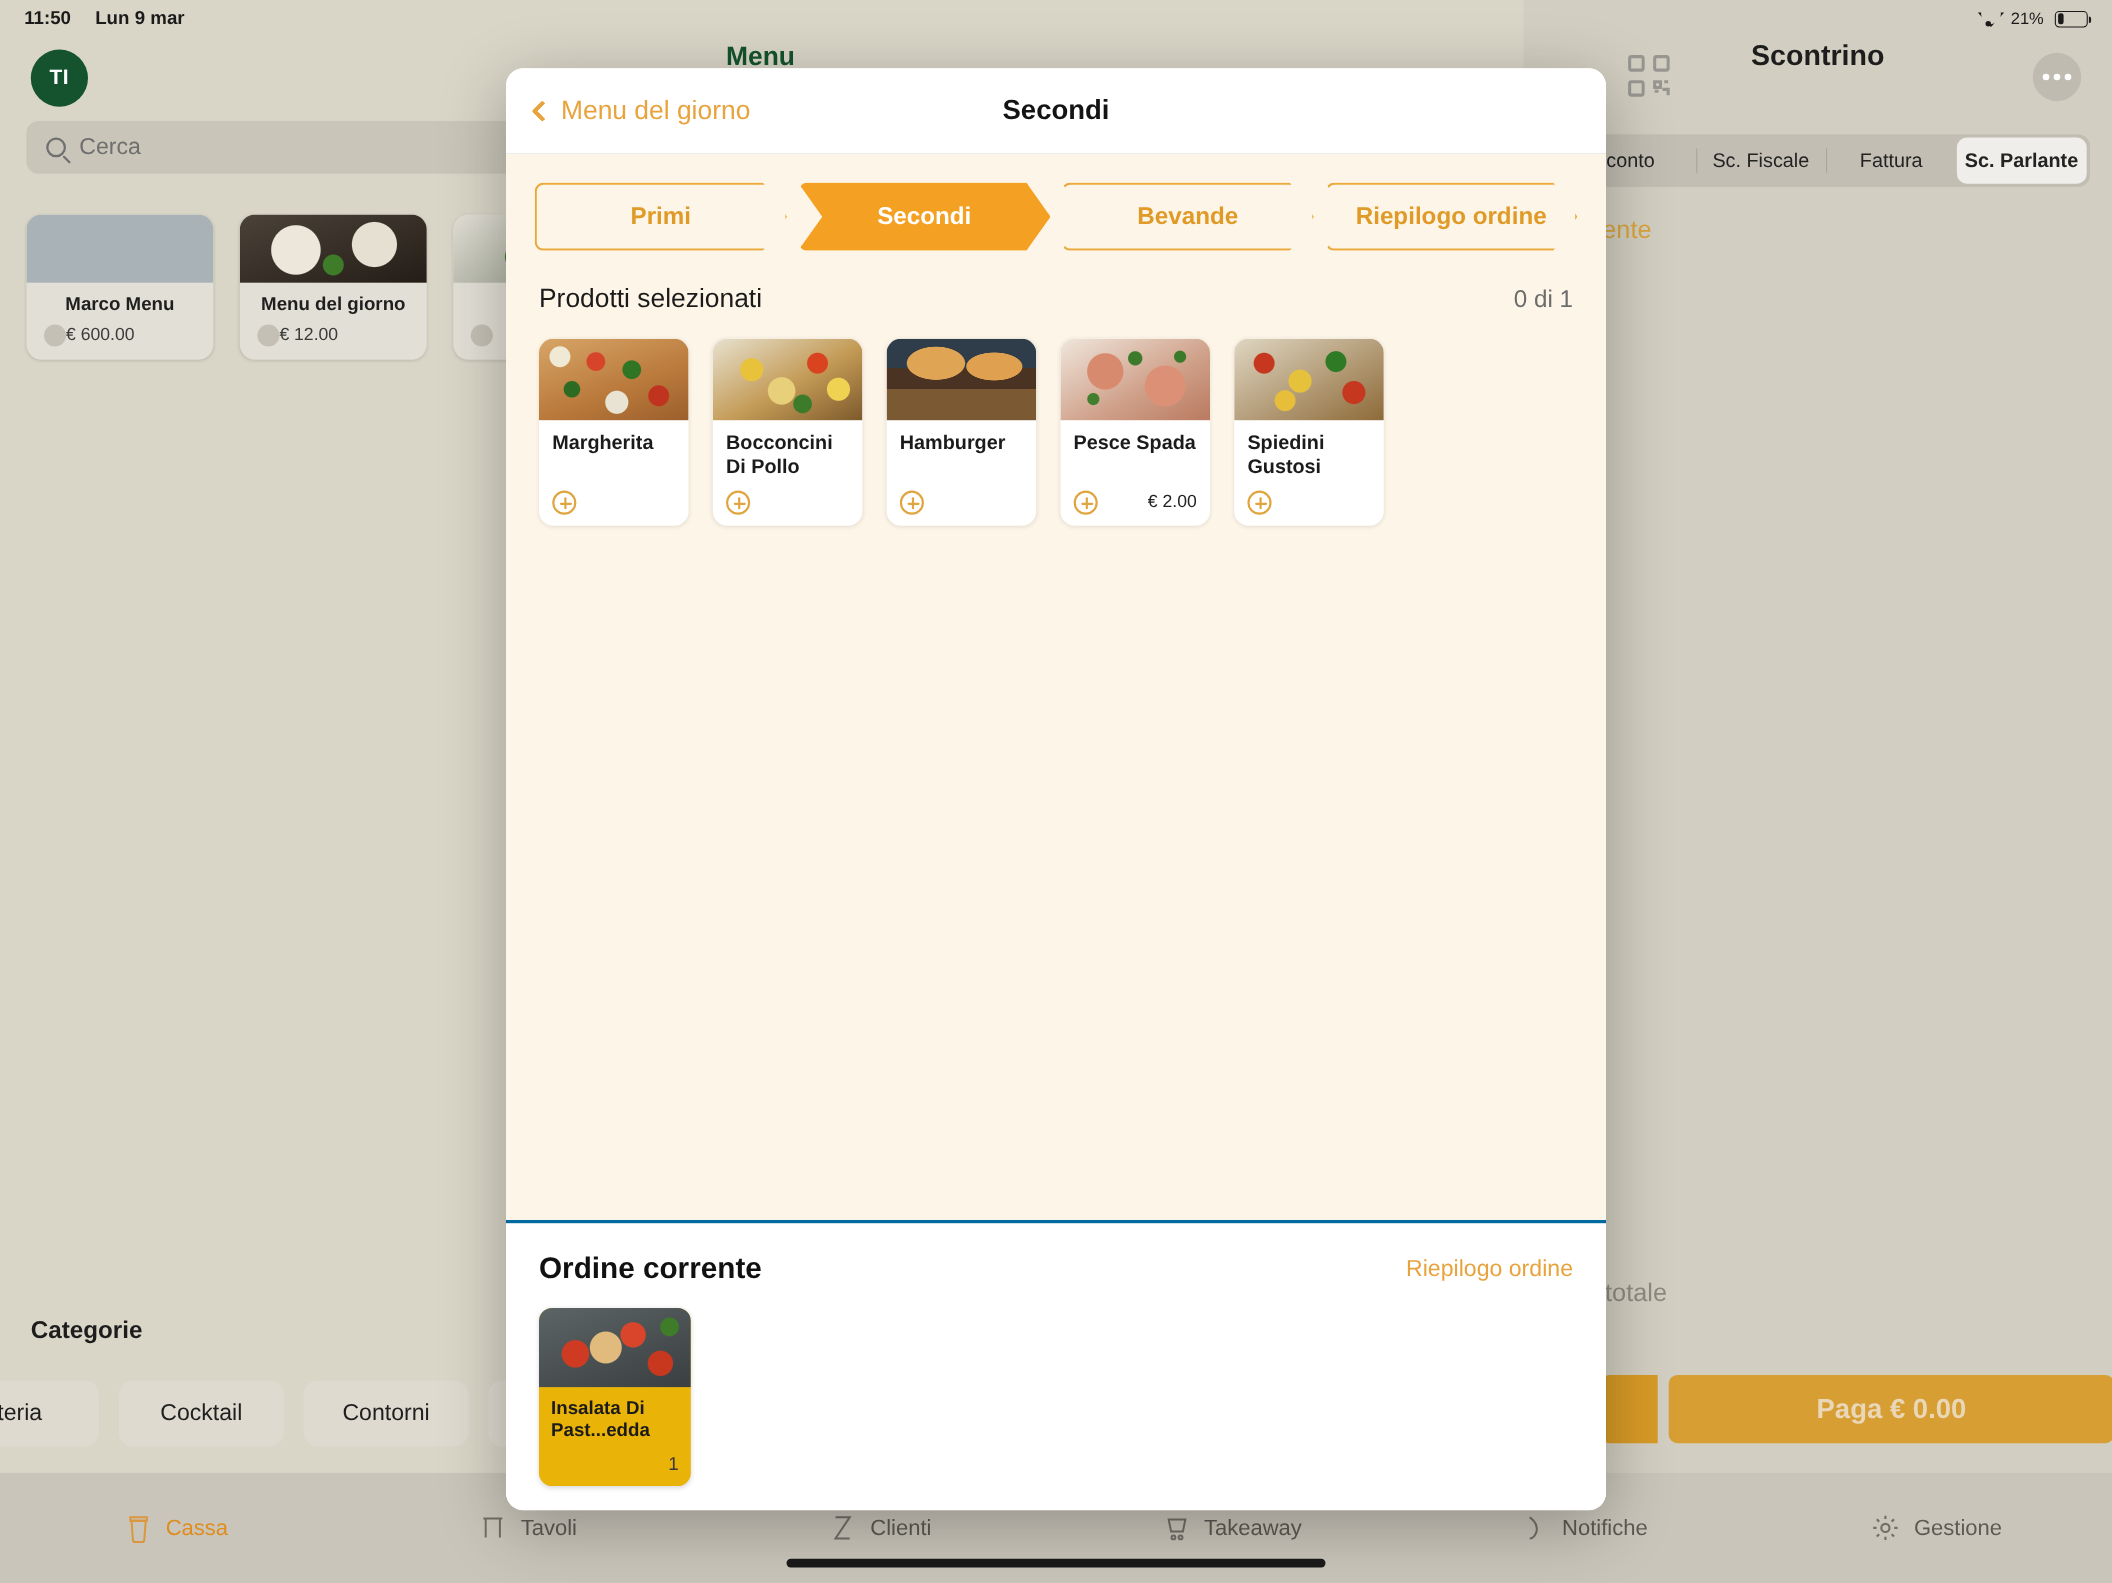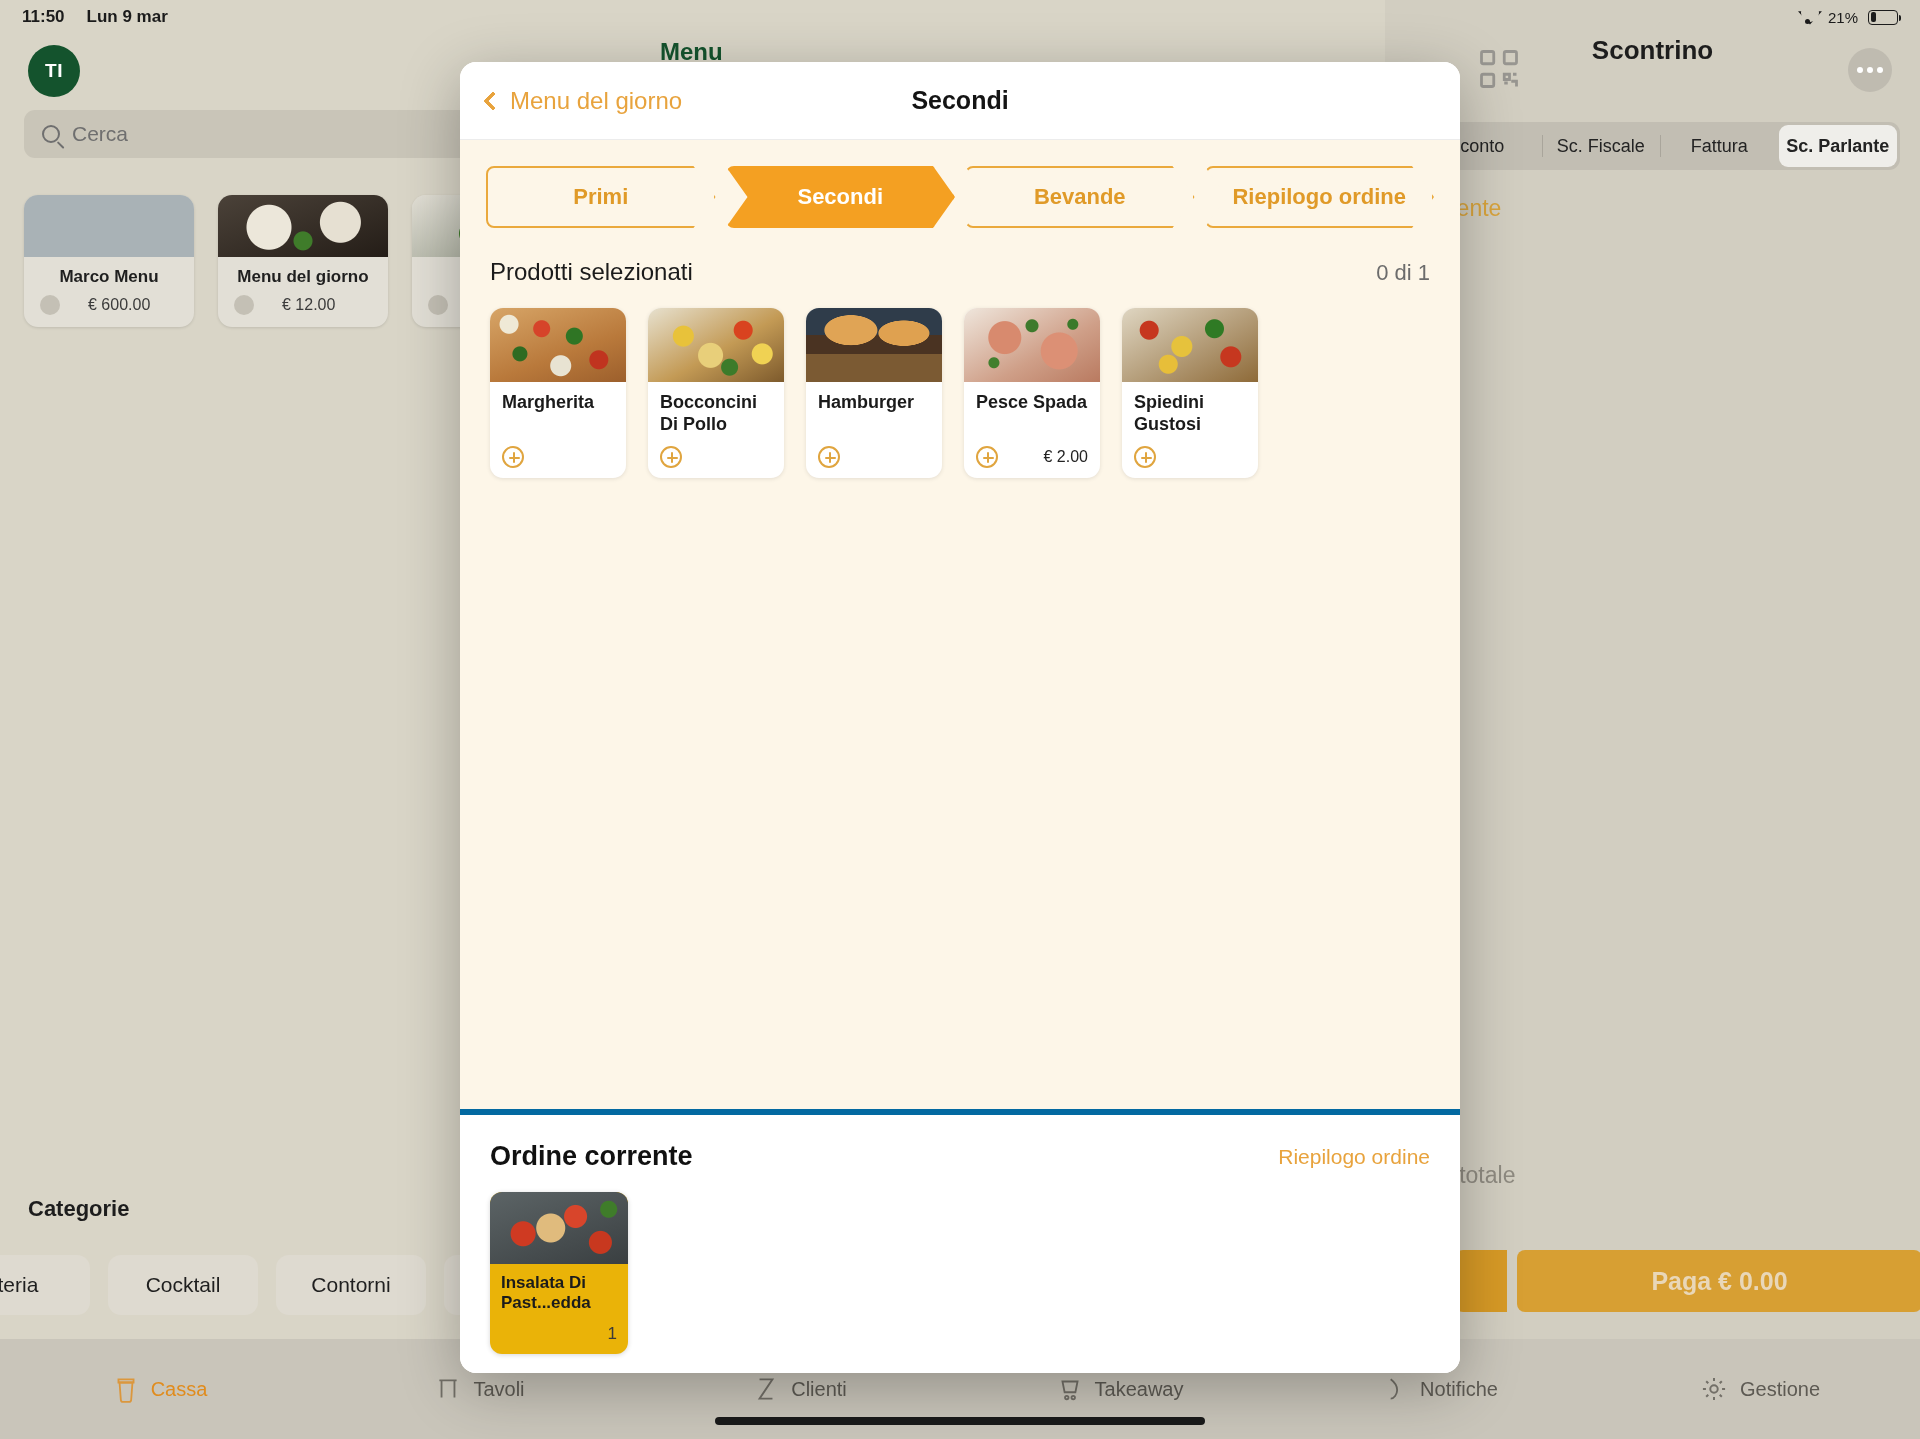--- a/index.html
+++ b/index.html
@@ -77,21 +77,21 @@
 
   
   .menu-cards{ position:absolute; left:24px; top:195px; display:flex; gap:24px; }
   .menu-card{
     width:170px; border-radius:14px; background:#e2dfd6; overflow:hidden;
     box-shadow:0 1px 3px rgba(0,0,0,.12);
   }
   .menu-card .thumb{ height:62px; }
   .menu-card .body{ padding:10px 0 12px; text-align:center; }
   .menu-card .nm{ font-size:17px; font-weight:700; color:#1f1f1f; white-space:nowrap; }
-  .menu-card .pr-row{ display:flex; align-items:center; gap:28px; padding:8px 16px 0;text-align:right; }
+  .menu-card .pr-row{ display:flex; align-items:center; gap:0; padding:8px 16px 0;text-align:right; }
   .menu-card .radio{ width:20px;height:20px;border-radius:50%;background:#c4c0b5; flex:none;}
   .menu-card .pr{ font-size:16px; color:#3b3b3b; }
 
   
   .categorie-label{ position:absolute; left:28px; top:1196px; font-size:22px; font-weight:700; color:#1d1d1d;}
   .cat-row{ position:absolute; left:-60px; top:1255px; display:flex; gap:18px; }
   .cat-chip{
     height:60px; min-width:150px; padding:0 28px; border-radius:13px; background:#dedad0;
     display:flex;align-items:center;justify-content:center; font-size:21px; color:#1f1f1f; font-weight:500;
   }
@@ -198,21 +198,21 @@
   }
   .plus::before,.plus::after{
     content:"";position:absolute;background:#e0a53f;border-radius:1px;
   }
   .plus::before{ left:4.5px; top:8.6px; width:11px; height:2.2px; }
   .plus::after{ top:4.5px; left:8.6px; height:11px; width:2.2px; }
   .prod-card .price{ margin-left:auto; font-size:16px; color:#232323; }
 
   
   .order-foot{
-    flex:none; background:#fff; padding:26px 30px 20px; border-top:6px solid #0369a1;
+    flex:none; background:#fff; padding:26px 30px 20px; border-top:3px solid #0369a1;
     height:264px;
   }
   .order-foot .row1{ display:flex; align-items:center; }
   .order-foot .ttl{ font-size:27px; font-weight:700; color:#111; }
   .order-foot .lnk{ margin-left:auto; font-size:21px; color:#e8a33d; }
   .order-items{ display:flex; gap:20px; margin-top:20px; }
   .order-card{
     width:138px; background:#eab308; border-radius:12px; overflow:hidden;
     box-shadow:0 1px 5px rgba(0,0,0,.16);
   }

